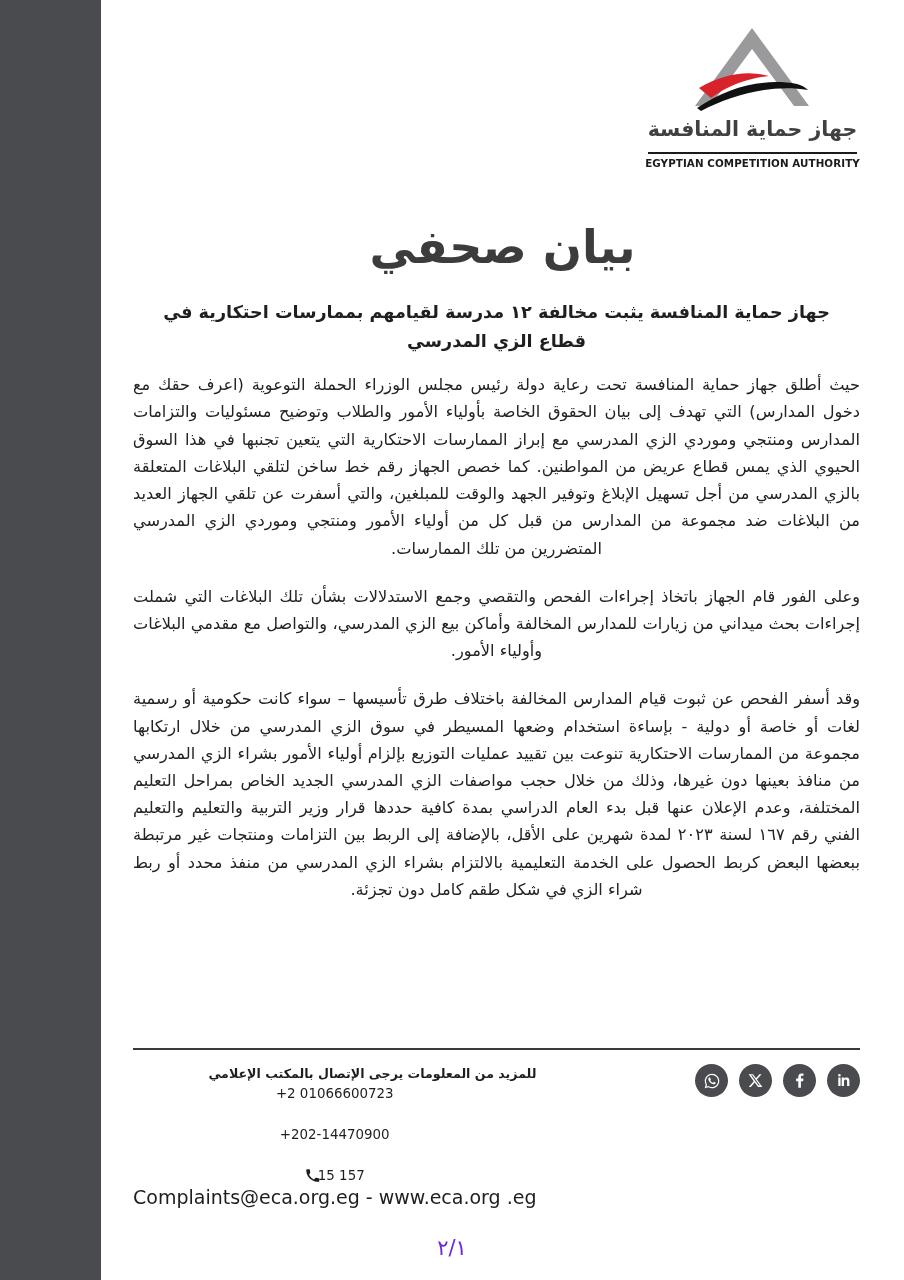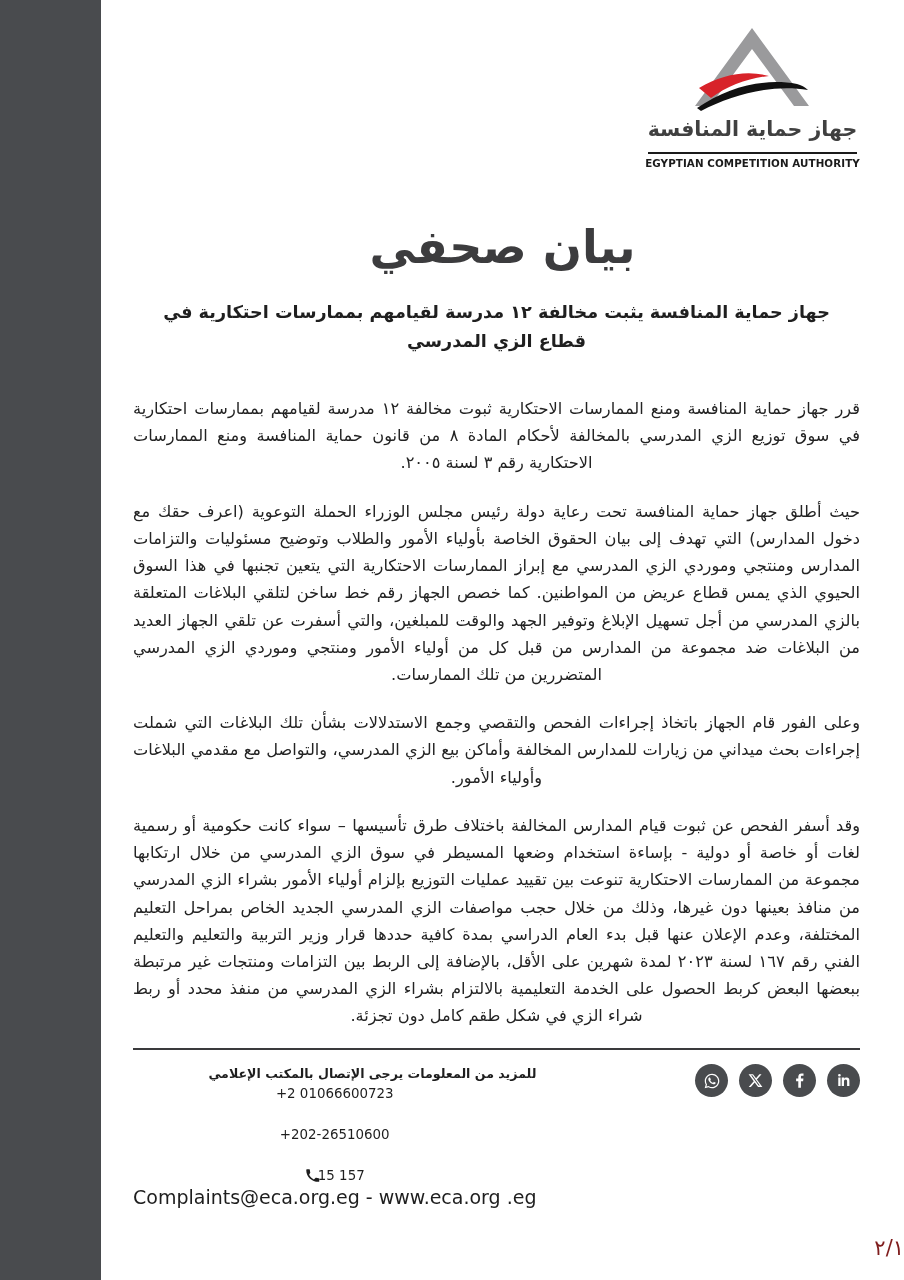--- a/index.html
+++ b/index.html
@@ -96,21 +96,21 @@
     font-weight: bold;
     color: #2a2a2a;
     margin-bottom: 28px;
   }
   .headline {
     text-align: center;
     font-size: 17.6px;
     font-weight: bold;
     color: #1f1f1f;
     line-height: 1.62;
-    margin-bottom: 40px;
+    margin-bottom: 16px;
     padding: 0 14px;
   }
   .para {
     font-size: 16.2px;
     color: #232323;
     line-height: 1.68;
     text-align: justify;
     text-align-last: center;
     margin-bottom: 21px;
   }
@@ -188,23 +188,23 @@
     align-items: center;
     justify-content: center;
   }
   .social svg { display: block; }
 
   .page-num {
     position: absolute;
     bottom: 20px;
     left: 0;
     width: 100%;
-    text-align: right;
+    text-align: center;
     font-size: 21px;
-    color: #7f1d1d;
+    color: #6d28d9;
     letter-spacing: 1px;
   }
 </style>
 </head>
 <body>
 
 <div class="page">
 
   <div class="sidebar-strip"></div>
 
@@ -217,35 +217,34 @@
         <path d="M12 86 C44 64 80 56 112 62 C116 63 120 65 123 68 C88 62 48 72 16 89 Z" fill="#111111"></path>
       </svg>
       <div class="logo-ar">جهاز حماية المنافسة</div>
       <div class="logo-en">EGYPTIAN COMPETITION AUTHORITY</div>
     </div>
 
     <div class="doc-title">بيان صحفي</div>
 
     <div class="body-area">
       <div class="headline">جهاز حماية المنافسة يثبت مخالفة ١٢ مدرسة لقيامهم بممارسات احتكارية في قطاع الزي المدرسي</div>
-      <p class="para">قرر جهاز حماية المنافسة ومنع الممارسات الاحتكارية ثبوت مخالفة ١٢ مدرسة لقيامهم بممارسات احتكارية في سوق توزيع الزي المدرسي بالمخالفة لأحكام المادة ٨ من قانون حماية المنافسة ومنع الممارسات الاحتكارية رقم ٣ لسنة ٢٠٠٥.</p>
       <p class="para">حيث أطلق جهاز حماية المنافسة تحت رعاية دولة رئيس مجلس الوزراء الحملة التوعوية (اعرف حقك مع دخول المدارس) التي تهدف إلى بيان الحقوق الخاصة بأولياء الأمور والطلاب وتوضيح مسئوليات والتزامات المدارس ومنتجي وموردي الزي المدرسي مع إبراز الممارسات الاحتكارية التي يتعين تجنبها في هذا السوق الحيوي الذي يمس قطاع عريض من المواطنين. كما خصص الجهاز رقم خط ساخن لتلقي البلاغات المتعلقة بالزي المدرسي من أجل تسهيل الإبلاغ وتوفير الجهد والوقت للمبلغين، والتي أسفرت عن تلقي الجهاز العديد من البلاغات ضد مجموعة من المدارس من قبل كل من أولياء الأمور ومنتجي وموردي الزي المدرسي المتضررين من تلك الممارسات.</p>
       <p class="para">وعلى الفور قام الجهاز باتخاذ إجراءات الفحص والتقصي وجمع الاستدلالات بشأن تلك البلاغات التي شملت إجراءات بحث ميداني من زيارات للمدارس المخالفة وأماكن بيع الزي المدرسي، والتواصل مع مقدمي البلاغات وأولياء الأمور.</p>
       <p class="para">وقد أسفر الفحص عن ثبوت قيام المدارس المخالفة باختلاف طرق تأسيسها – سواء كانت حكومية أو رسمية لغات أو خاصة أو دولية - بإساءة استخدام وضعها المسيطر في سوق الزي المدرسي من خلال ارتكابها مجموعة من الممارسات الاحتكارية تنوعت بين تقييد عمليات التوزيع بإلزام أولياء الأمور بشراء الزي المدرسي من منافذ بعينها دون غيرها، وذلك من خلال حجب مواصفات الزي المدرسي الجديد الخاص بمراحل التعليم المختلفة، وعدم الإعلان عنها قبل بدء العام الدراسي بمدة كافية حددها قرار وزير التربية والتعليم والتعليم الفني رقم ١٦٧ لسنة ٢٠٢٣ لمدة شهرين على الأقل، بالإضافة إلى الربط بين التزامات ومنتجات غير مرتبطة ببعضها البعض كربط الحصول على الخدمة التعليمية بالالتزام بشراء الزي المدرسي من منفذ محدد أو ربط شراء الزي في شكل طقم كامل دون تجزئة.</p>
     </div>
 
     <div class="footer">
       <div class="footer-rule"></div>
       <div class="footer-row">
 
         <div class="contact">
           <div class="contact-head">للمزيد من المعلومات يرجى الإتصال بالمكتب الإعلامي</div>
           <div class="contact-phones">
             <span>+2 01066600723</span>
-            <span>+202-26510600</span>
+            <span>+202-14470900</span>
             <span class="ph-hot">
               <svg class="phone-icon" viewBox="0 0 24 24">
                 <path fill="#1e1e1e" d="M6.6 10.8c1.7 3.3 4.3 5.9 7.6 7.6l2.5-2.5c.3-.3.8-.4 1.2-.3 1.2.4 2.5.6 3.9.6.6 0 1 .5 1 1V21c0 .6-.4 1-1 1C10.4 22 2 13.6 2 3c0-.6.5-1 1-1h3.8c.6 0 1 .4 1 1 0 1.3.2 2.6.6 3.9.1.4 0 .9-.3 1.2z"></path>
               </svg>
               <span>15 157</span>
             </span>
           </div>
           <div class="contact-web">Complaints@eca.org.eg - www.eca.org .eg</div>
         </div>
 

